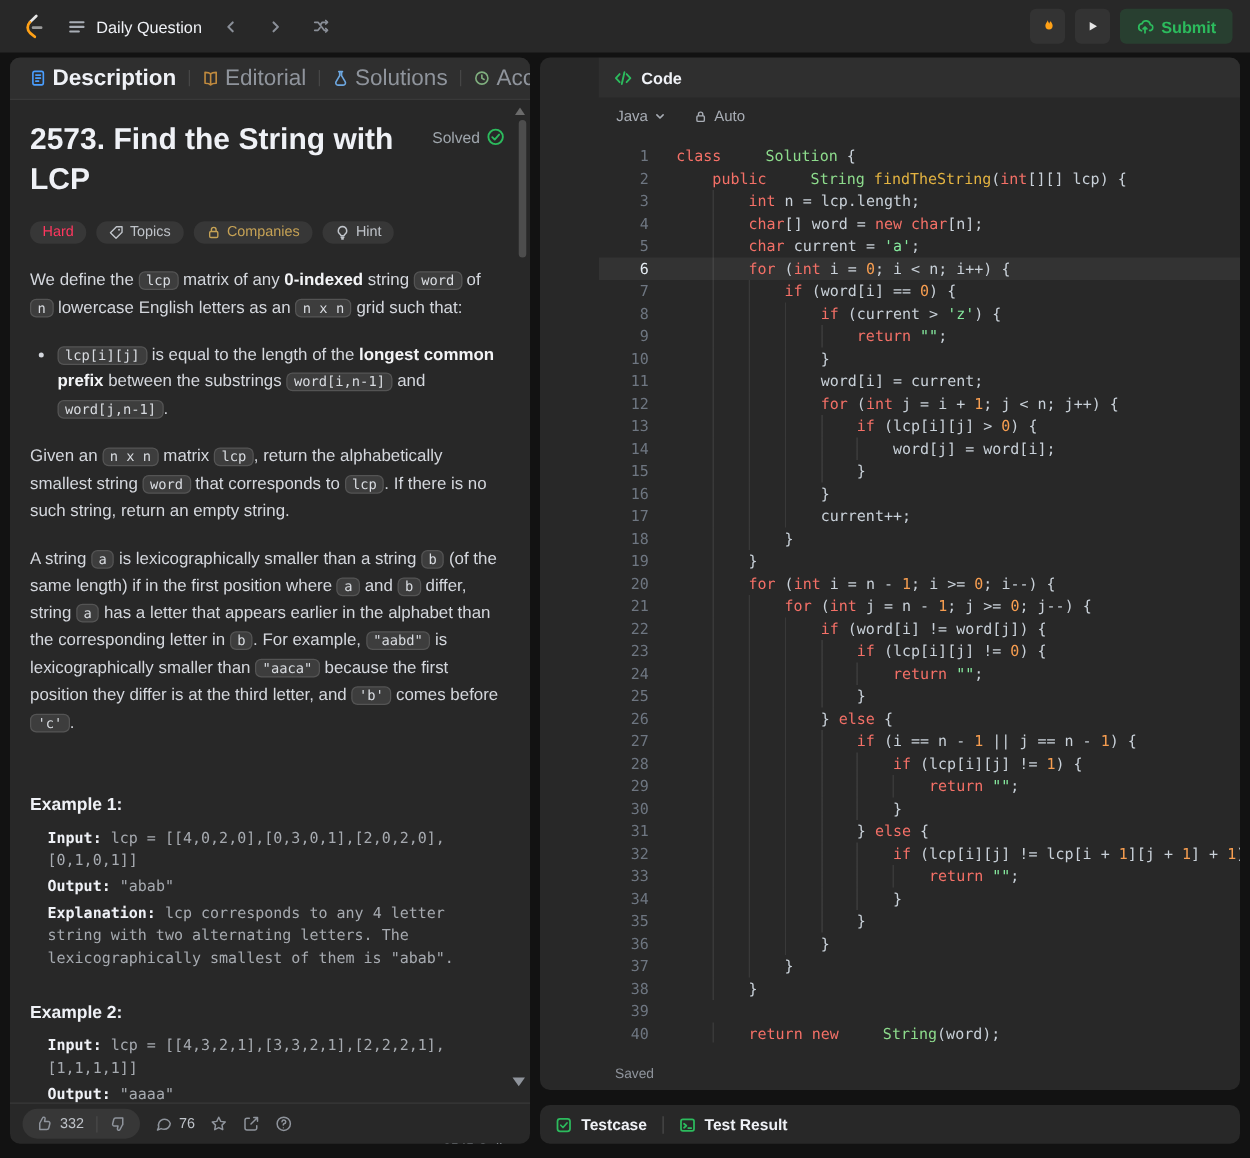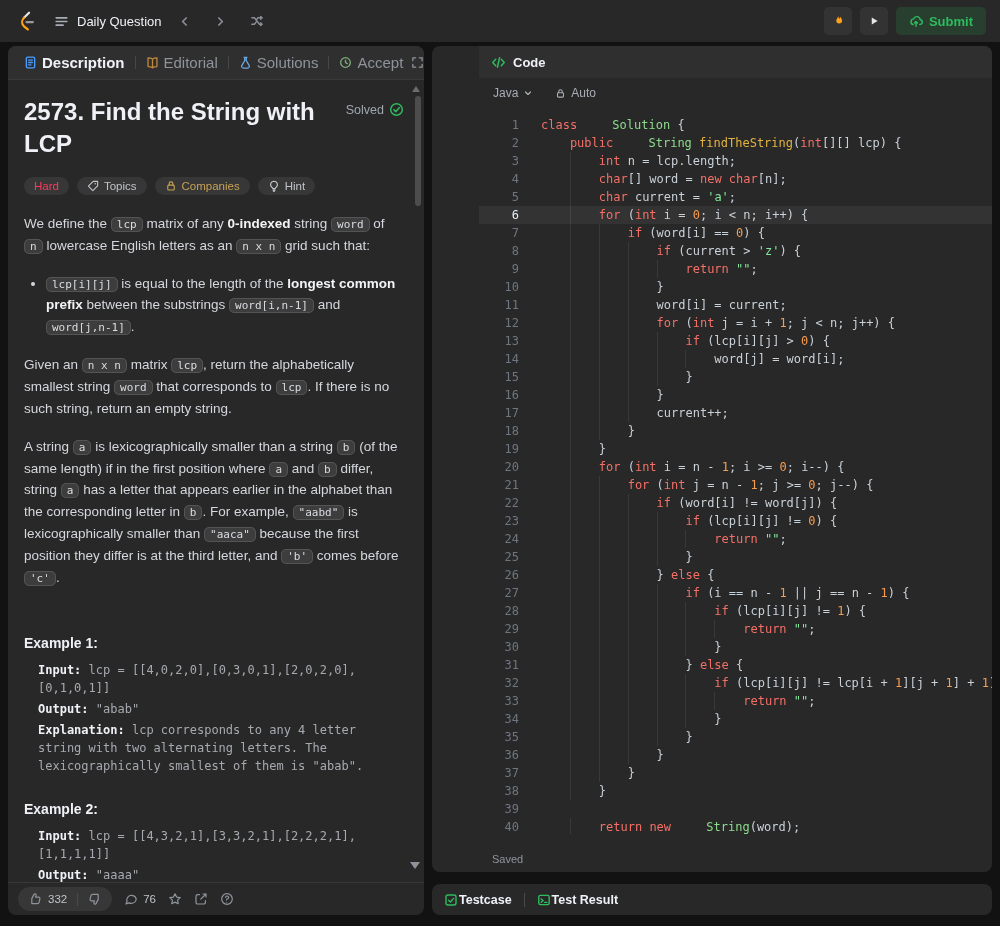--- a/index.html
+++ b/index.html
@@ -16,21 +16,21 @@
   .tb-right { margin-left:auto; display:flex; align-items:center; gap:8px; }
   .icon-btn { width:28px; height:28px; background:#333; border-radius:5px; display:flex; align-items:center; justify-content:center; }
   .submit-btn { display:flex; align-items:center; gap:6px; height:28px; padding:0 13px; border-radius:5px;
                 background:rgba(44,187,93,.16); color:var(--c-green,#2cbb5d); font-size:13px; font-weight:700; }
 
   
   .left-panel { position:absolute; left:8px; top:46px; width:416px; height:869px; background:#282828;
                 border-radius:8px; display:flex; flex-direction:column; overflow:hidden; }
   .tabbar { flex:none; height:34px; background:#2f2f2f; display:flex; align-items:center; padding:0 8px;
             border-bottom:1px solid rgba(255,255,255,.05); }
-  .tab { display:flex; align-items:center; gap:5px; padding:0 8px; height:100%; font-size:15px; color:#8f949c; white-space:nowrap; }
+  .tab { display:flex; align-items:center; gap:5px; padding:0 8px; height:100%; font-size:18px; color:#8f949c; white-space:nowrap; }
   .tab.active { color:#eff1f6; font-weight:600; }
   .tab-sep { width:1px; height:13px; background:#464646; margin:0 2px; flex:none; }
   .tabbar-ctl { margin-left:auto; display:flex; align-items:center; gap:10px; color:#8f949c; }
 
   .panel-scroll { flex:1; overflow:hidden; padding:14px 20px 0 16px; position:relative; }
   .title-row { display:flex; align-items:flex-start; }
   .title-row h1 { flex:1; margin:2px 10px 0 0; font-size:24px; line-height:1.35; font-weight:700; color:#eff1f6; }
   .solved { flex:none; display:flex; align-items:center; gap:5px; color:#9fa6ad; font-size:12.5px; margin-top:8px; }
 
   .tags-row { display:flex; align-items:center; gap:8px; margin:16px 0 18px; }
@@ -89,21 +89,21 @@
   .ind + .ind { background:linear-gradient(to right, rgba(255,255,255,.08) 1px, transparent 1px); }
   .tok-kw   { color:var(--c-kw,#f47067); }
   .tok-str  { color:var(--c-str,#85e89d); }
   .tok-num  { color:var(--c-num,#f69d50); }
   .tok-type { color:var(--c-type,#8ddb8c);margin-left:28px; }
   .tok-fn   { color:var(--c-fn,#e3b341); }
   .code-footer { flex:none; height:26px; display:flex; align-items:center; padding:0 13px; font-size:11px; color:#8f949c;margin-top:12px; }
 
   .console-bar { position:absolute; left:432px; top:884px; width:560px; height:31px; background:#282828;
                  border-radius:8px; display:flex; align-items:center; gap:12px; padding:0 12px; }
-  .console-item { display:flex; align-items:center; gap:1px; font-size:12.5px; font-weight:600; color:#eff1f6; }
+  .console-item { display:flex; align-items:center; gap:7px; font-size:12.5px; font-weight:600; color:#eff1f6; }
   .console-div { width:1px; height:14px; background:#4a4a4a; }
   svg { display:block; }
 </style>
 </head>
 <body>
 
 <div class="page">
 
   <div class="topbar">
     <div class="tb-left">

